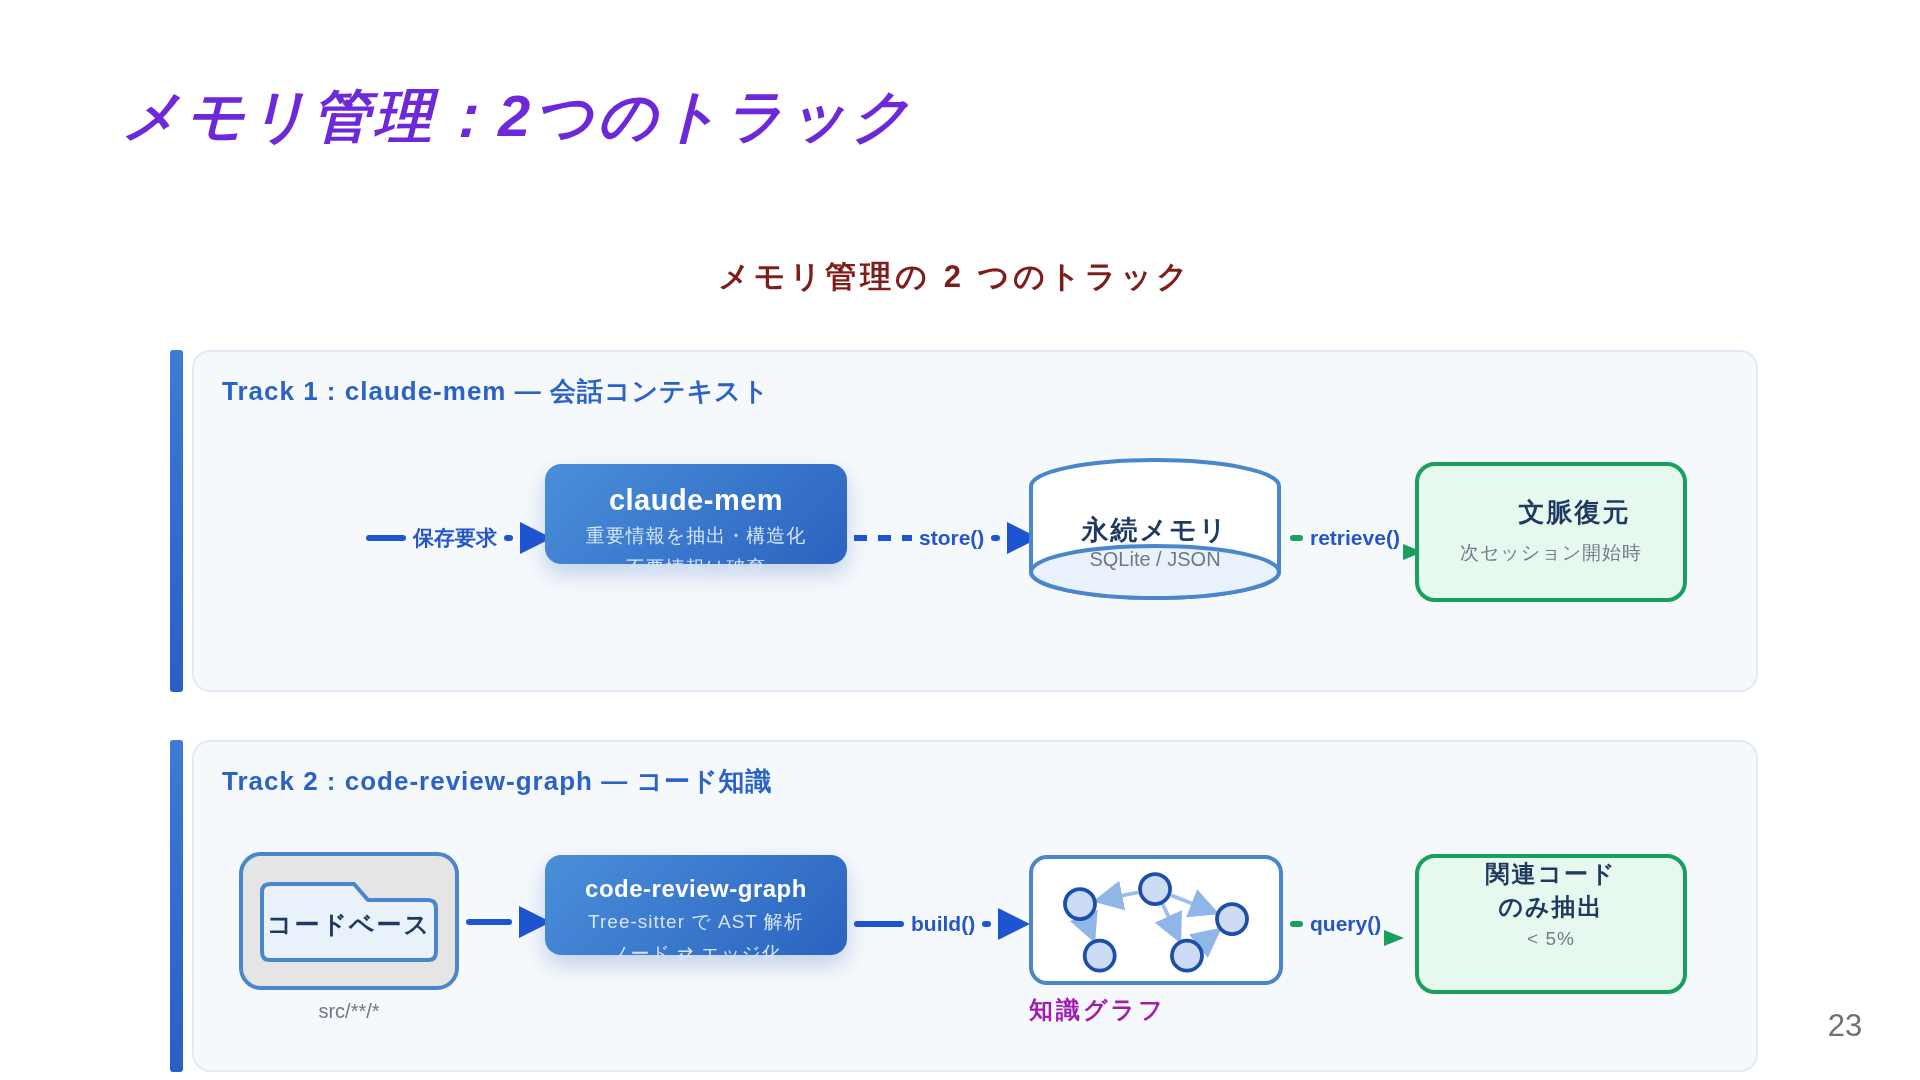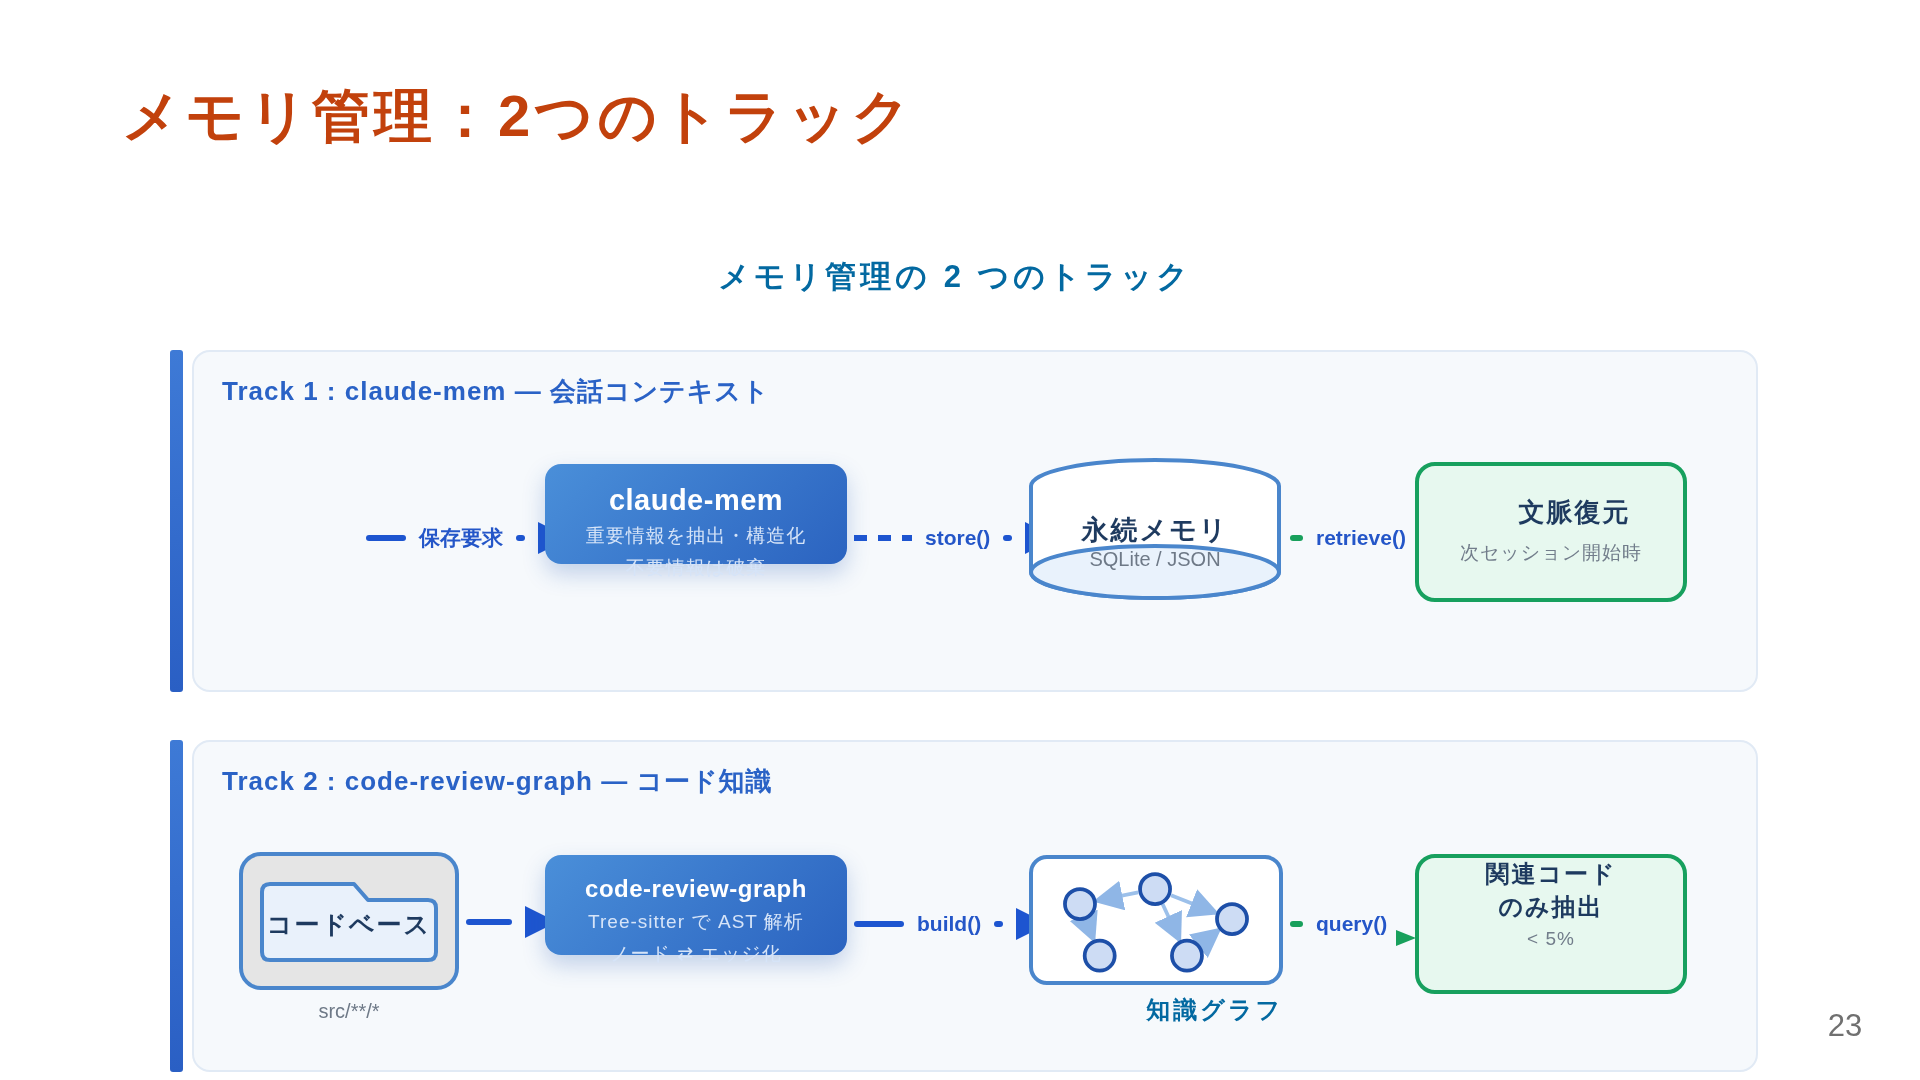--- a/index.html
+++ b/index.html
@@ -1,22 +1,22 @@
 <!DOCTYPE html>
 <html><head>
 <meta charset="utf-8">
 <style>
   html,body{margin:0;padding:0;background:#ffffff;}
   .slide{position:relative;width:1920px;height:1080px;background:#ffffff;overflow:hidden;
          font-family:"Liberation Sans","DejaVu Sans",sans-serif;}
 
   .title{position:absolute;left:122px;top:78px;font-size:58px;font-weight:900;
-         color:#c2410c;letter-spacing:4px;margin:0;}
+         color:#6d28d9;letter-spacing:4px;margin:0;font-style:italic;}
   .subtitle{position:absolute;left:555px;top:256px;width:800px;text-align:center;
-            font-size:31px;font-weight:800;color:#0369a1;letter-spacing:4px;}
+            font-size:31px;font-weight:800;color:#7f1d1d;letter-spacing:4px;}
 
   .bar{position:absolute;left:170px;width:13px;border-radius:3px;
        background:linear-gradient(180deg,#3e7ad6,#2a5fc4);}
   .bar1{top:350px;height:342px;}
   .bar2{top:740px;height:332px;}
 
   .panel{position:absolute;left:192px;width:1566px;background:#f6f9fc;
          border:2px solid #e1eaf5;border-radius:18px;box-sizing:border-box;}
   .panel1{top:350px;height:342px;}
   .panel2{top:740px;height:332px;}
@@ -26,21 +26,21 @@
   
   .user-node{position:absolute;left:28px;top:95px;width:160px;text-align:center;}
   .user-icon{display:inline-block;}
   .user-head{width:60px;height:60px;border:6px solid #2a5cb8;border-radius:50%;
              background:#fdfeff;margin:0 auto;}
   .user-torso{width:98px;height:58px;border:6px solid #2a5cb8;border-radius:16px;
               background:#fdfeff;margin:8px auto 0;}
   .node-label{margin-top:16px;font-size:24px;font-weight:800;color:#1e3a5f;letter-spacing:2px;}
 
   
-  .conn{position:absolute;display:flex;align-items:center;gap:13px;height:40px;}
+  .conn{position:absolute;display:flex;align-items:center;gap:7px;height:40px;}
   .seg{display:inline-block;height:6px;border-radius:3px;}
   .solid{background:#1d55d0;}
   .w40{width:40px;} .w46{width:46px;} .w50{width:50px;}
   .dashes{width:58px;background:repeating-linear-gradient(90deg,#1d55d0 0 13px,transparent 13px 24px);border-radius:0;}
   .dot{width:9px;background:#1d55d0;}
   .gdot{width:13px;background:#18a05c;}
   .conn-label{font-size:21px;font-weight:800;color:#2456c8;white-space:nowrap;}
   .tri{width:0;height:0;border-top:16px solid transparent;border-bottom:16px solid transparent;
        border-left:32px solid #1d55d0;}
   .gtri{width:0;height:0;border-top:8px solid transparent;border-bottom:8px solid transparent;
@@ -73,22 +73,22 @@
                display:flex;align-items:center;justify-content:center;}
   .folder-wrap{position:relative;width:182px;height:86px;}
   .folder-label{position:absolute;left:0;top:30px;width:100%;text-align:center;
                 font-size:25px;font-weight:800;color:#1e3a5f;letter-spacing:2px;}
   .source-caption{position:absolute;left:45px;top:258px;width:220px;text-align:center;
                   font-size:20px;color:#6e7987;}
 
   
   .graph-node{position:absolute;left:835px;top:113px;width:254px;height:130px;background:#ffffff;
               border:4px solid #4a86cc;border-radius:18px;box-sizing:border-box;}
-  .graph-caption{position:absolute;left:835px;top:252px;width:254px;text-align:right;
-                 font-size:24px;font-weight:800;color:#0369a1;letter-spacing:3px;}
+  .graph-caption{position:absolute;left:835px;top:252px;width:254px;text-align:left;
+                 font-size:24px;font-weight:800;color:#a21caf;letter-spacing:3px;}
 
   .page-num{position:absolute;left:1800px;top:1008px;width:90px;text-align:center;
             font-size:31px;color:#707070;}
 </style>
 </head>
 <body>
 
 <div class="slide">
 
   <h1 class="title">メモリ管理：2つのトラック</h1>

